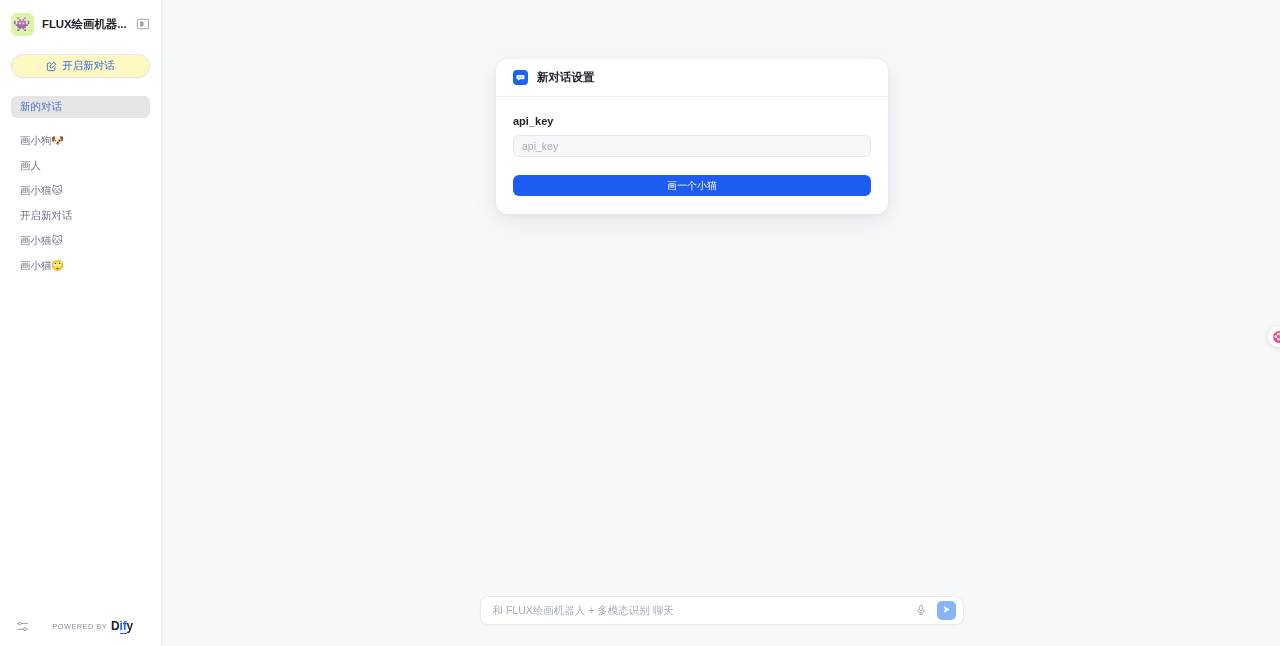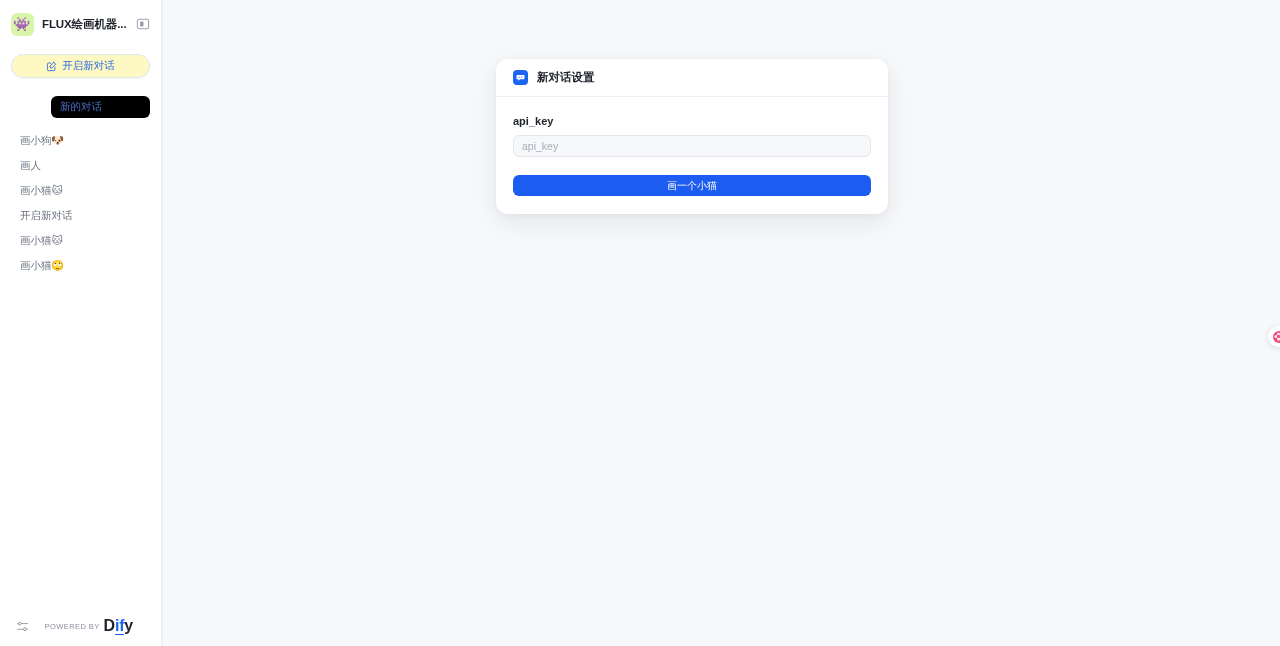--- a/index.html
+++ b/index.html
@@ -97,23 +97,22 @@
     align-items: center;
     padding: 0 9px;
     cursor: pointer;
     font-size: 10.5px;
     color: #6b7280;
     white-space: nowrap;
     overflow: hidden;
     margin-bottom: 1px;
   }
   .conv-item.active {
-    background: #000000;
+    background: #e5e5e5;
     color: #4b6fc9;
-    margin-left: 40px;
   }
   .conv-item + .conv-item { margin-top: 1px; }
 
   .sb-footer {
     height: 40px;
     display: flex;
     align-items: center;
     padding: 0 12px 0 14px;
     gap: 0;
     position: relative;
@@ -131,21 +130,21 @@
     gap: 4px;
     padding-right: 16px;
   }
   .powered .pb {
     font-size: 7.5px;
     letter-spacing: 0.4px;
     color: #8b919c;
     font-weight: 500;
   }
   .dify {
-    font-size: 16px;
+    font-size: 12px;
     font-weight: bold;
     color: #1d2129;
     letter-spacing: -0.2px;
     line-height: 1;
   }
   .dify .blue {
     color: #1c64f2;
     border-bottom: 1.5px solid #1c64f2;
   }
 
@@ -401,14 +400,34 @@
             <circle cx="6" cy="2.6" r="2.1" fill="#ffffff" opacity="0.85"></circle>
             <circle cx="9.4" cy="6" r="2.1" fill="#ffffff" opacity="0.85"></circle>
             <circle cx="6" cy="9.4" r="2.1" fill="#ffffff" opacity="0.85"></circle>
             <circle cx="2.6" cy="6" r="2.1" fill="#ffffff" opacity="0.85"></circle>
             <circle cx="6" cy="6" r="1.8" fill="#ef4a7d"></circle>
           </svg>
         </span>
       </div>
     </div>
 
+    <div class="chat-bar-wrap">
+      <div class="chat-bar">
+        <input class="chat-input" type="text" placeholder="和 FLUX绘画机器人 + 多模态识别 聊天" value="" style="">
+        <div class="mic-btn">
+          <svg width="12" height="12" viewBox="0 0 16 16" fill="none">
+            <rect x="6.1" y="1.8" width="3.8" height="7.2" rx="1.9" stroke="#9aa0ab" stroke-width="1.1"></rect>
+            <path d="M3.6 7.4a4.4 4.4 0 0 0 8.8 0" stroke="#9aa0ab" stroke-width="1.1" stroke-linecap="round"></path>
+            <line x1="8" y1="11.8" x2="8" y2="14" stroke="#9aa0ab" stroke-width="1.1" stroke-linecap="round"></line>
+            <line x1="5.8" y1="14" x2="10.2" y2="14" stroke="#9aa0ab" stroke-width="1.1" stroke-linecap="round"></line>
+          </svg>
+        </div>
+        <button class="send-btn">
+          <span>
+            <svg width="11" height="11" viewBox="0 0 14 14" fill="none">
+              <path d="M3.6 2.6L11 7l-7.4 4.4 1.5-4.4-1.5-4.4z" fill="#ffffff"></path>
+            </svg>
+          </span>
+        </button>
+      </div>
+    </div>
   </section>
 </div>
 
 </body></html>

